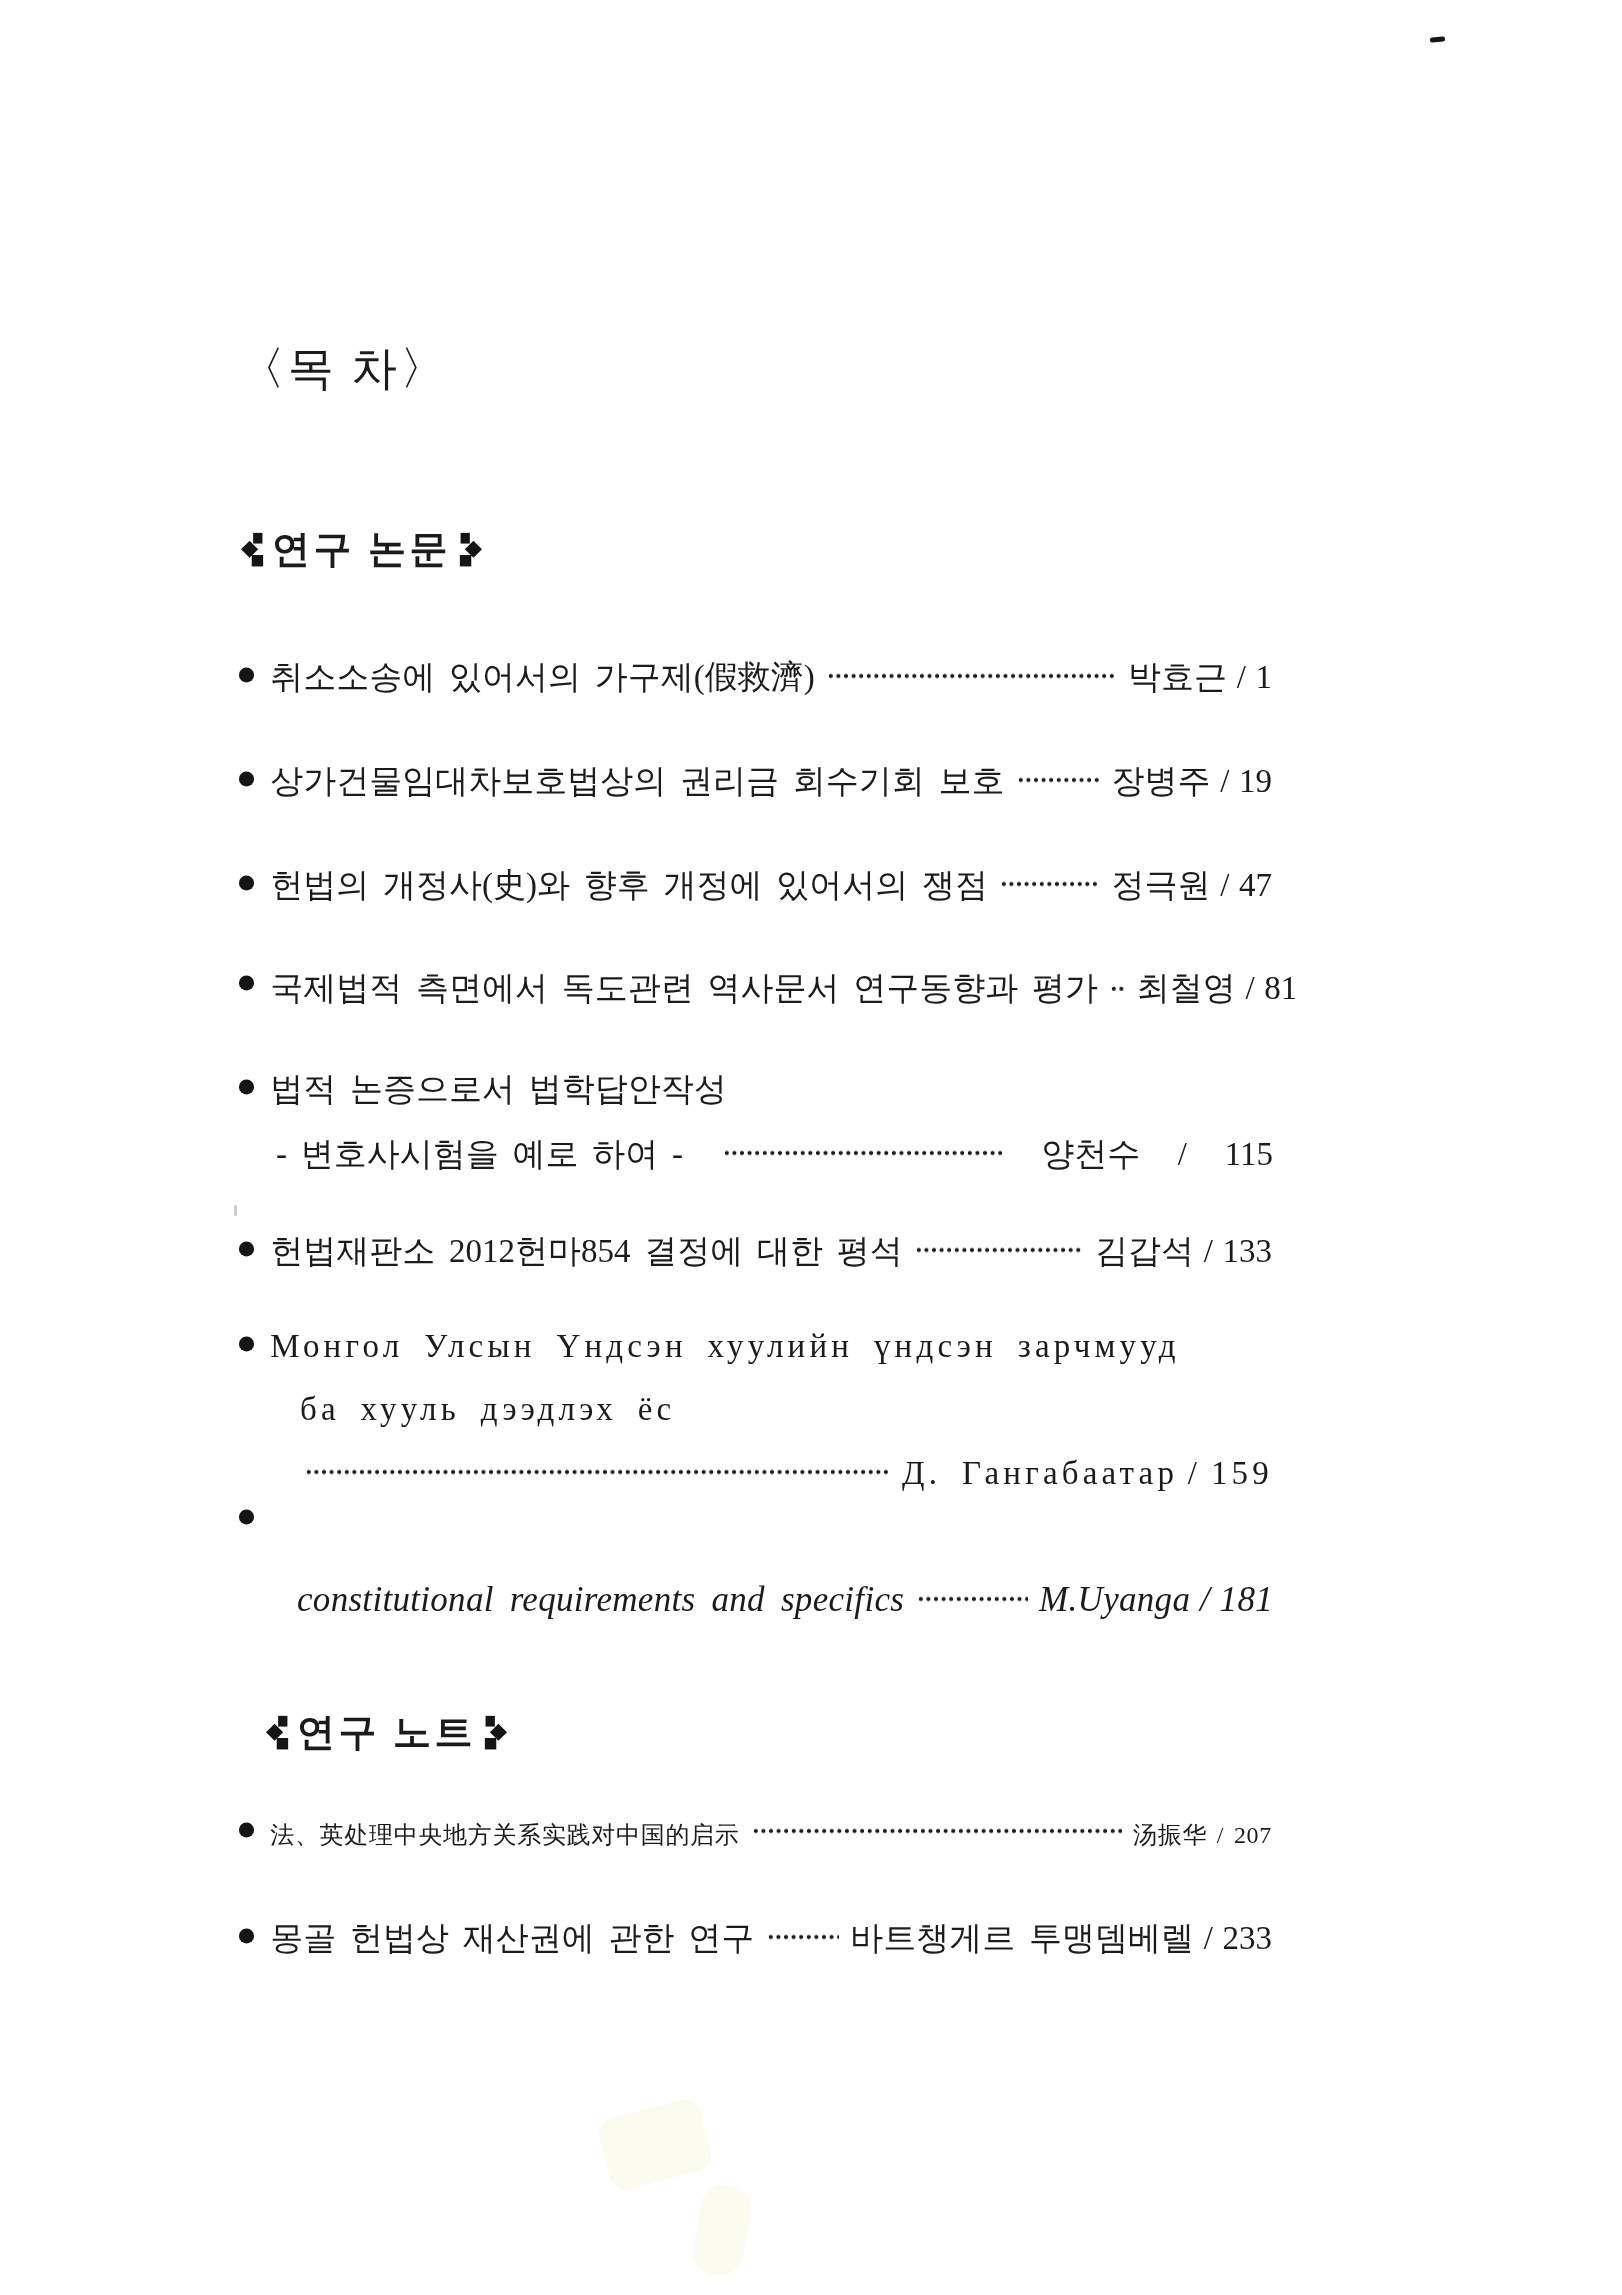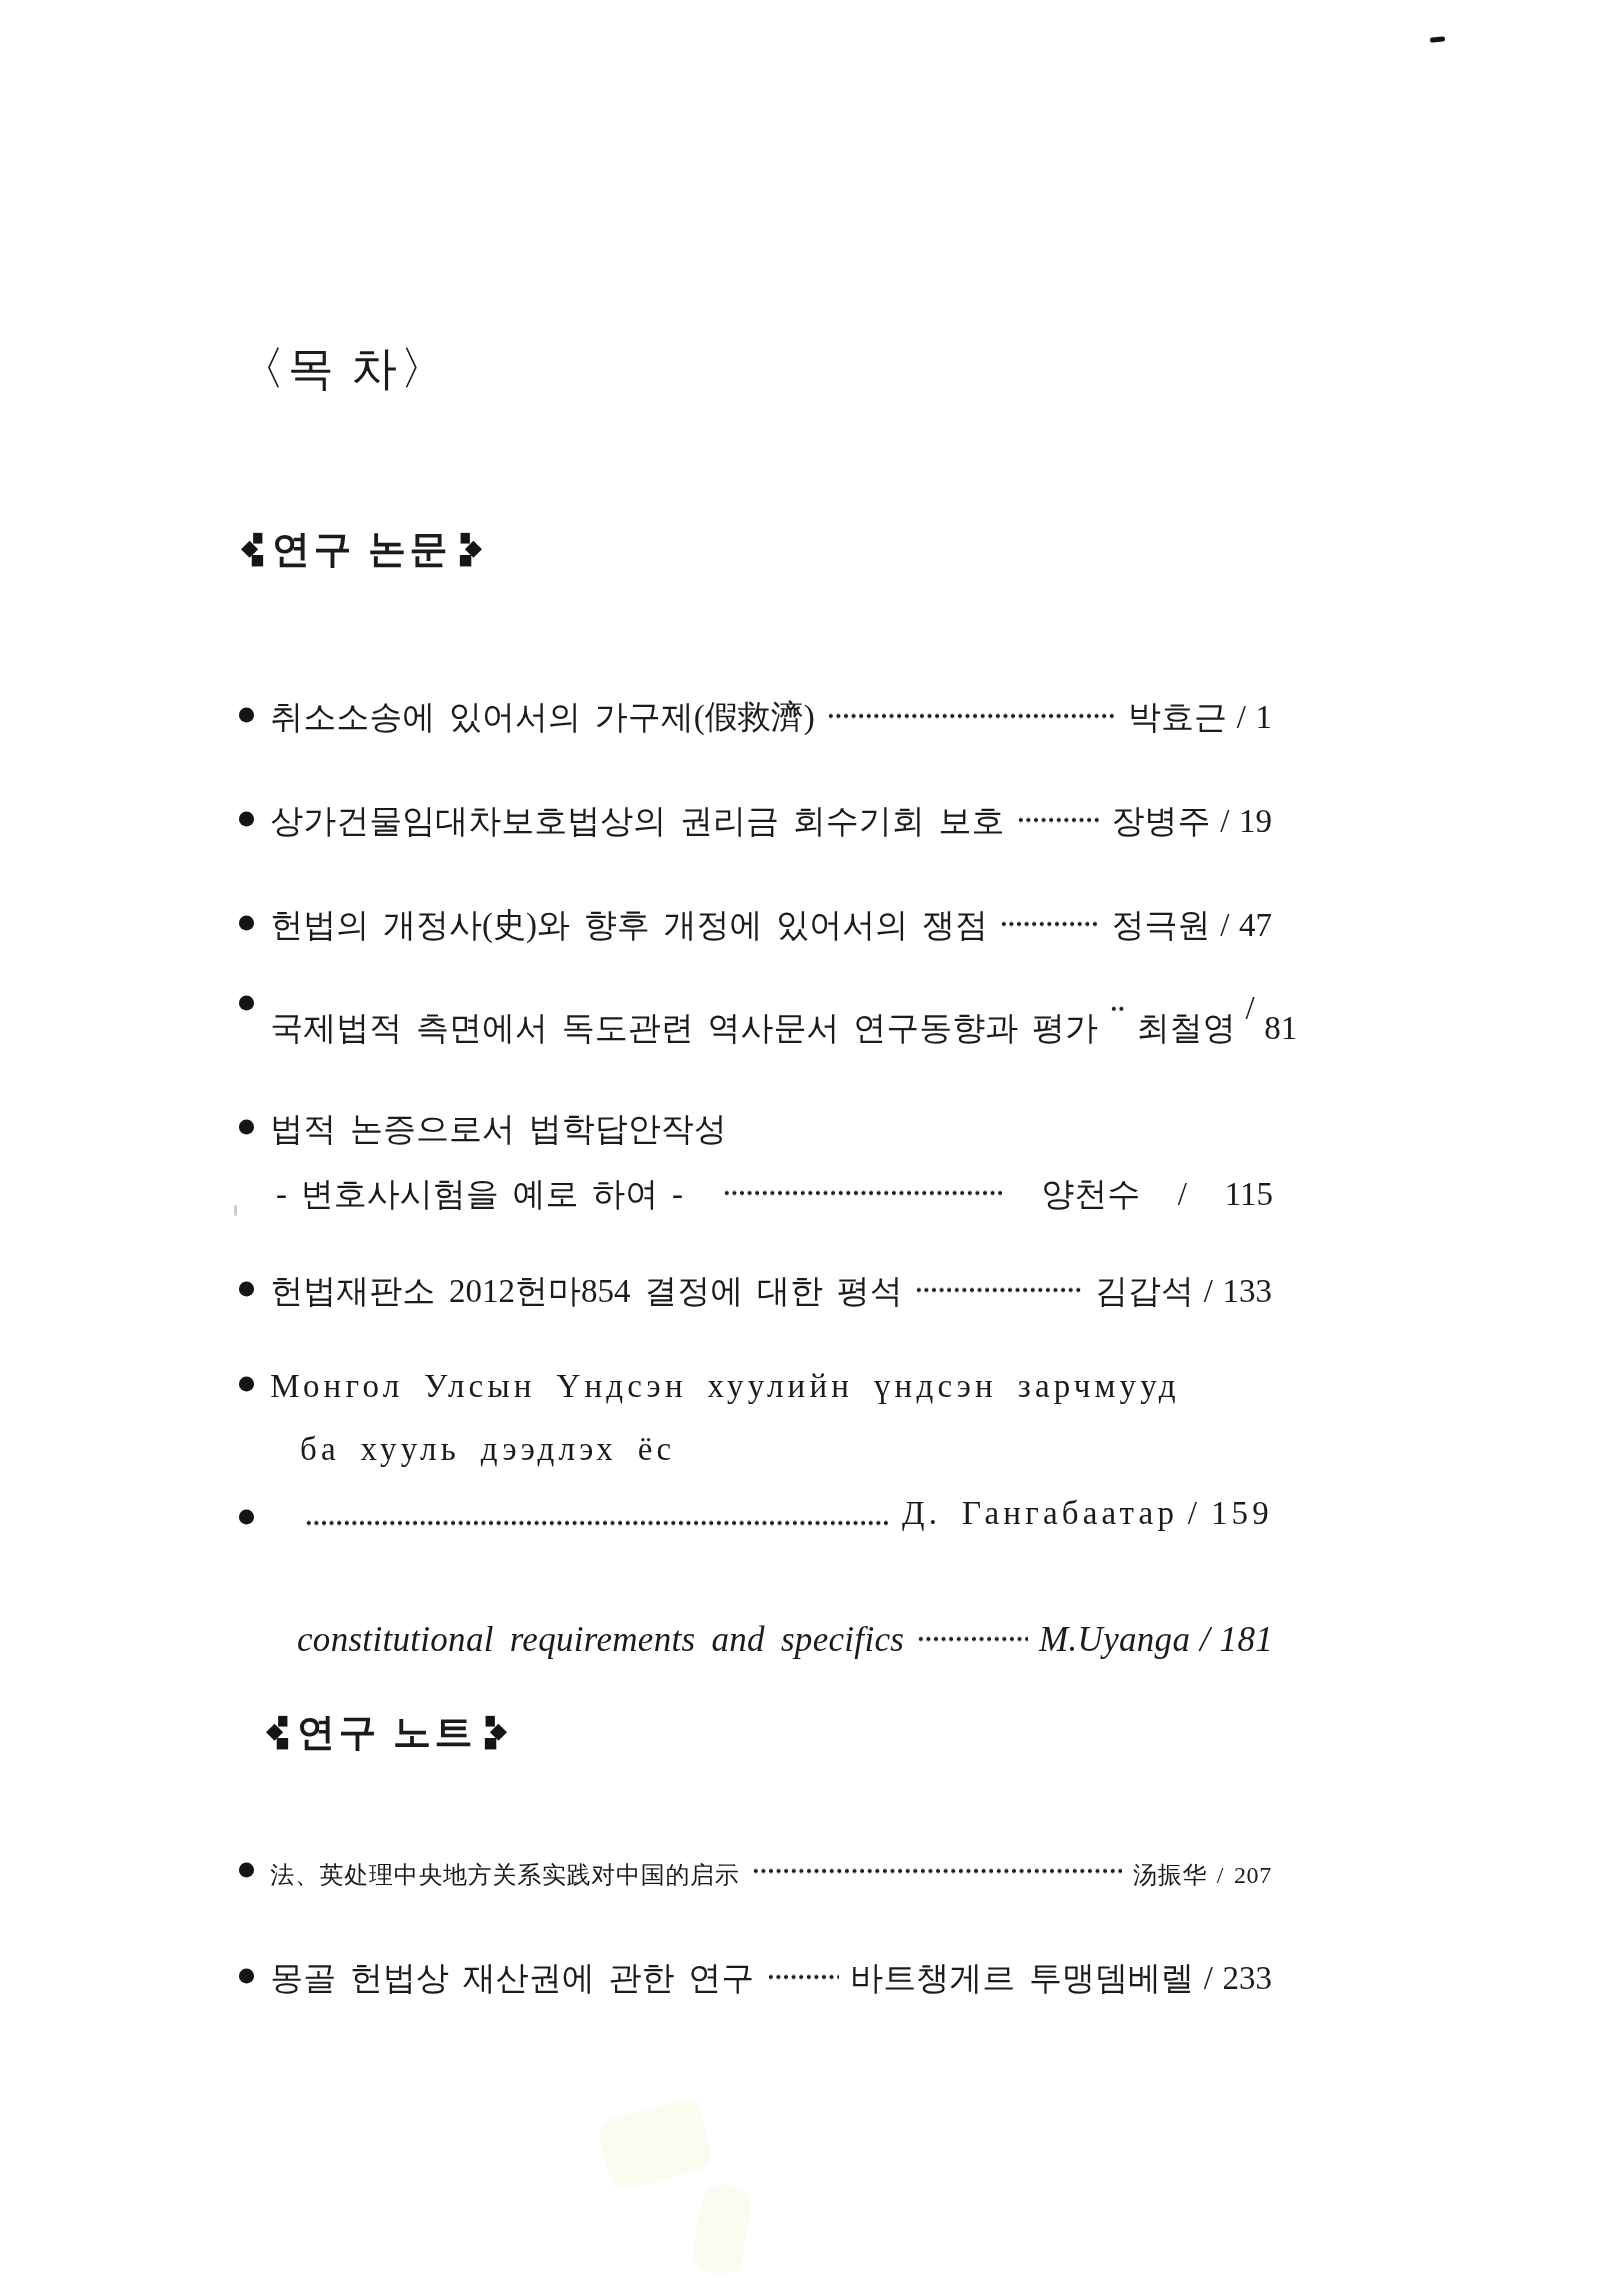--- a/index.html
+++ b/index.html
@@ -36,32 +36,32 @@
     flex:none;width:14.6px;height:14.6px;border-radius:50%;
     background:#151515;margin-right:16.6px;transform:translateY(-5.5px);
   }
   .leader{
     flex:1 1 16.6px;min-width:15.3px;height:23.6px;
     margin:0 11px 0 12.5px;
     background-image:radial-gradient(circle at 3.8px 11.8px,#1b1b1b 1.7px,rgba(0,0,0,0) 2.3px);
     background-size:7.6px 23.6px;background-repeat:repeat-x;background-position:left bottom;
   }
   .sep{margin:0 9.7px;}
-  .author,.pnum,.t{white-space:nowrap;margin-top:40px;}
+  .author,.pnum,.t{white-space:nowrap;}
   
   .r1 {top:656px;}
   .r2 {top:760px;}
   .r3 {top:864px;}
   .r4 {top:967px;align-items:center;}
   .r5a{top:1068px;}
   .r5b{top:1133px;left:276px;width:997px;gap:28px;}
   .r6 {top:1230px;}
   .r7a{top:1325px;}
   .r7b{top:1388px;left:300px;width:973px;}
-  .r7c{top:1452px;left:304px;width:969px;align-items:flex-end;}
+  .r7c{top:1452px;left:304px;width:969px;}
   .r7c .leader{margin-left:1.4px;}
   .r8a{top:1515px;}
   .r8b{top:1578px;left:297px;width:976px;}
   .r9 {top:1814px;}
   .r10{top:1917px;}
   
   .mn{font-size:33px;letter-spacing:4.2px;word-spacing:8.3px;}
   .en{font-style:italic;font-size:35px;letter-spacing:0.3px;word-spacing:7px;}
   .zh{font-size:24px;letter-spacing:0.7px;}
   

